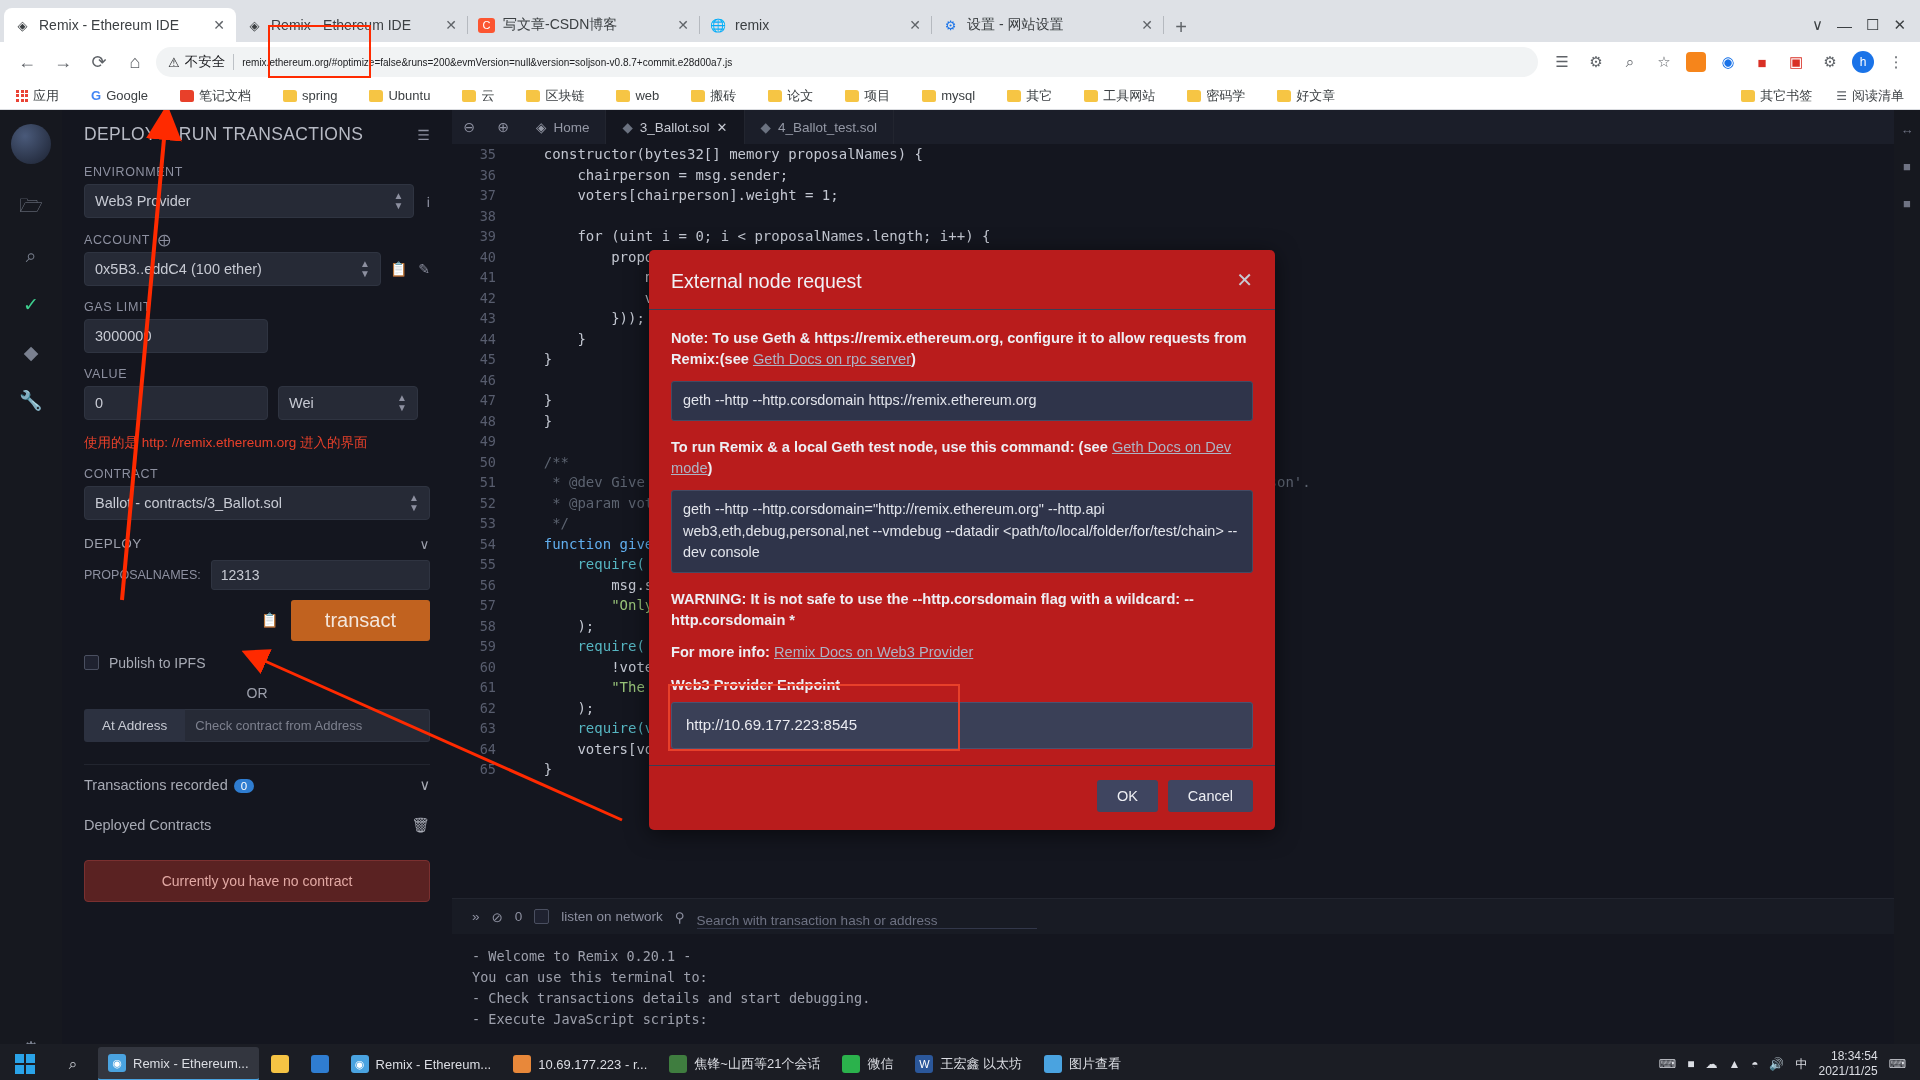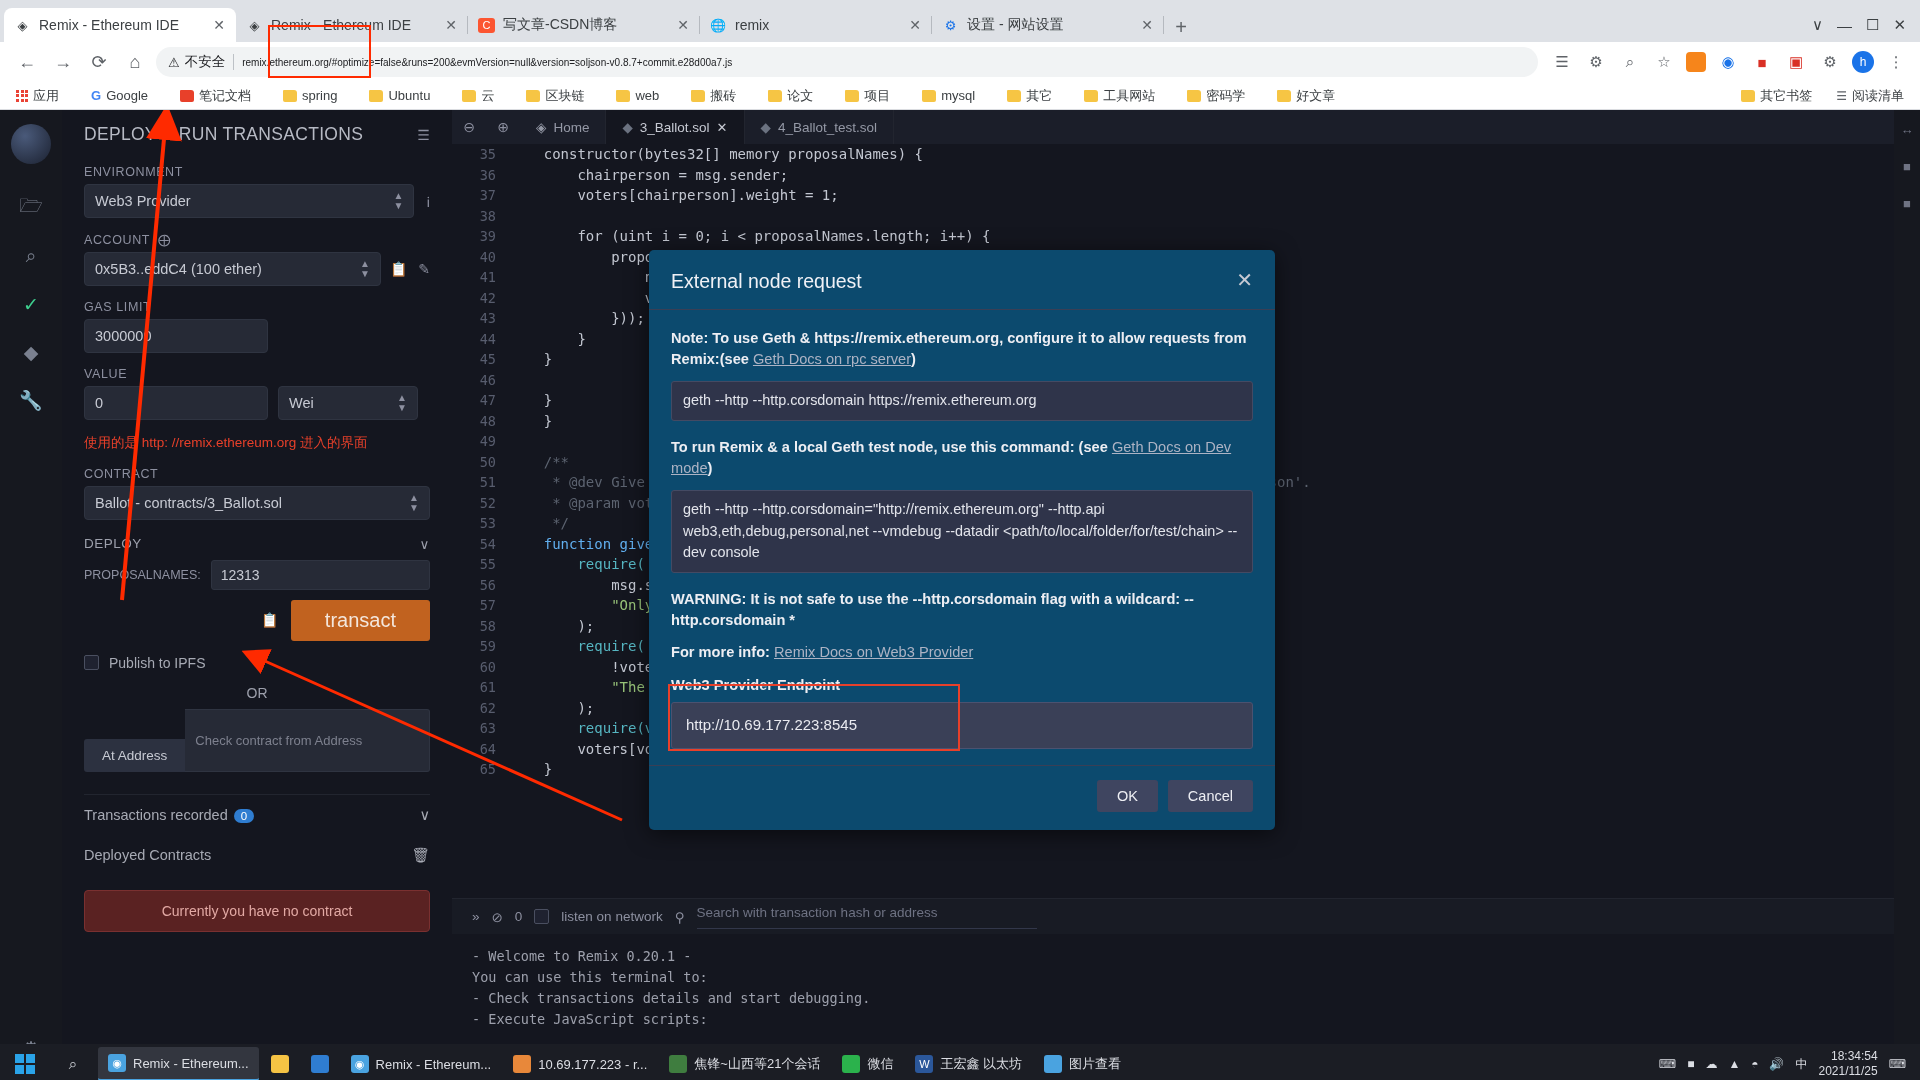--- a/index.html
+++ b/index.html
@@ -114,21 +114,21 @@
   .param-label { font-size: 12.5px; color: #8d90a0; white-space: nowrap; }
   .param-input { flex: 1 1 auto; height: 30px; background: #262a36; border: 1px solid #2f3441;
     border-radius: 3px; color: #c7cad3; font-size: 14px; display: flex; align-items: center; padding: 0 9px;}
   .transact-row { display: flex; align-items: center; justify-content: flex-end; gap: 12px; margin-bottom: 14px;}
   .transact-btn { background: #c1621f; color: #f3e6dc; font-size: 20px; border-radius: 3px;
     padding: 9px 34px; }
   .chk-row { display: flex; align-items: center; gap: 10px; font-size: 14px; color: #a7aab4; margin: 14px 0; }
   .chkbox { width: 15px; height: 15px; border: 1px solid #4a4f60; border-radius: 2px; background: #1f2230; }
   .or-sep { text-align: center; font-size: 14px; color: #9da0ac; margin: 8px 0; }
   .ataddr-row { display: flex; gap: 0; margin-bottom: 22px; }
-  .ataddr-btn { background: #2c3140; color: #c7cad3; font-size: 13.5px; padding: 9px 18px; border-radius: 3px 0 0 3px; margin-top: 30px;}
+  .ataddr-btn { background: #2c3140; color: #c7cad3; font-size: 13.5px; padding: 9px 18px; border-radius: 3px 0 0 3px;}
   .ataddr-input { flex: 1 1 auto; background: #262a36; border: 1px solid #2f3441; border-left: none;
     border-radius: 0 3px 3px 0; color: #7d808e; font-size: 13px; display: flex; align-items: center; padding: 0 10px;}
   .lp-section { display: flex; align-items: center; justify-content: space-between;
     font-size: 14.5px; color: #a7aab4; padding: 12px 0; }
   .badge-0 { background: #2f7dd1; color: #fff; font-size: 11.5px; border-radius: 9px; padding: 1px 7px; margin-left: 6px;}
   .nocontract {
     background: #5a2222; border: 1px solid #7a3030; border-radius: 4px; color: #e2a9a4;
     font-size: 14px; text-align: center; padding: 12px 0; margin-top: 14px;
   }
 
@@ -147,32 +147,32 @@
   .lnum { width: 58px; text-align: right; padding-right: 14px; color: #585d6e; font-size: 13.5px; flex: 0 0 58px;}
   .ctext { white-space: pre; color: #c3c7d1; }
   .tk-fn { color: #61afef; }
   .tk-str { color: #98c379; }
   .tk-com { color: #5c6370; }
   .tk-blue { color: #56b6c2; }
 
   #termbar { height: 36px; background: #181b24; display: flex; align-items: center;
     gap: 12px; padding: 0 20px; border-top: 1px solid #22252f; color: #8d90a0; font-size: 13.5px;}
   .term-search { flex: 0 0 340px; height: 24px; border-bottom: 1px solid #32374a;
-    color: #6e7283; font-size: 13.5px; display: flex; align-items: flex-start; }
+    color: #6e7283; font-size: 13.5px; display: flex; align-items: flex-end; }
   #terminal { height: 150px; background: #14161f; color: #9da0ac;
     font-family: "DejaVu Sans Mono", monospace; font-size: 13.5px; padding: 12px 20px; line-height: 1.55; }
 
   #rightrail { width: 26px; background: #16181f; display: flex; flex-direction: column;
     align-items: center; padding-top: 12px; gap: 22px; color: #6f7383; font-size: 13px;}
 
   
   #modal-overlay { position: absolute; inset: 0; pointer-events: none; }
   #modal {
     position: absolute; left: 649px; top: 140px; width: 626px;
-    background: #0c4a6e; border-radius: 5px; box-shadow: 0 4px 22px rgba(0,0,0,.55);
+    background: #b91c1c; border-radius: 5px; box-shadow: 0 4px 22px rgba(0,0,0,.55);
     color: #e6e8ef; pointer-events: auto;
   }
   #modal-header { display: flex; align-items: flex-start; justify-content: space-between;
     padding: 20px 22px 16px 22px; border-bottom: 1px solid #3a3f55; }
   #modal-title { font-size: 19.5px; font-weight: 400; color: #f0f1f6; }
   #modal-close { font-size: 20px; color: #c7cad3; line-height: 1; }
   #modal-body { padding: 18px 22px 10px 22px; font-size: 14.6px; line-height: 1.45; }
   #modal-body p { margin-bottom: 11px; font-weight: bold; color: #edeef3;}
   #modal-body a { color: #adb3c4; text-decoration: underline; font-weight: normal;}
   .cmd-box { background: #2f344a; border: 1px solid #444a63; border-radius: 3px;

